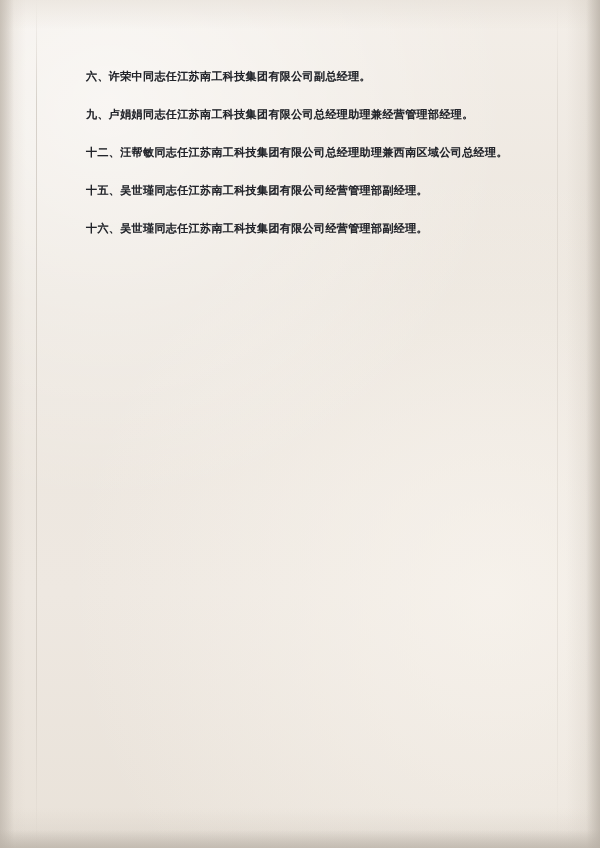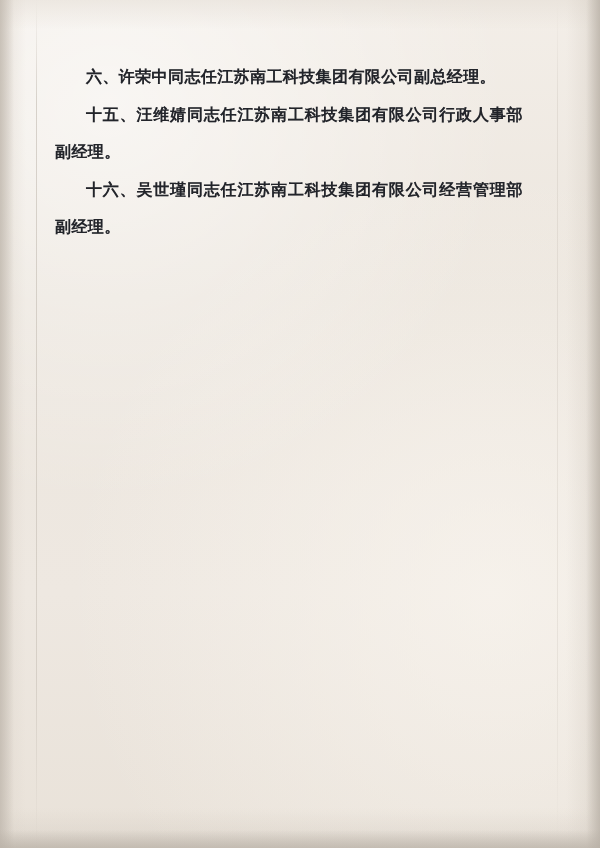--- a/index.html
+++ b/index.html
@@ -37,21 +37,21 @@
     pointer-events: none;
   }
   #content {
     position: absolute;
     left: 55px;
     top: 58px;
     width: 468px;
   }
   .para {
     font-family: "DejaVu Sans", sans-serif;
-    font-size: 16px;
+    font-size: 11px;
     line-height: 37px;
     color: #22242a;
     letter-spacing: 0.4px;
     text-align: justify;
     text-justify: inter-ideograph;
     margin: 0 0 1px 0;
     text-indent: 31px;
     font-weight: 600;
     white-space: pre-wrap;
     text-shadow: 0 0 0.6px rgba(30,32,38,0.35);
@@ -91,16 +91,18 @@
 
 <div id="page">
   <div class="edge-shadow"></div>
   <div class="edge-shadow right"></div>
   <div class="edge-shadow bottom"></div>
   <div class="crease c1"></div>
   <div class="crease c2"></div>
 
   <div id="content">
     <p class="para">六、许荣中同志任江苏南工科技集团有限公司副总经理。</p>
-    <p class="para">十五、汪维婧同志任江苏南工科技集团有限公司行政人事部副经理。</p>
+    <p class="para">九、卢娟娟同志任江苏南工科技集团有限公司总经理助理兼经营管理部经理。</p>
+    <p class="para">十二、汪帮敏同志任江苏南工科技集团有限公司总经理助理兼西南区域公司总经理。</p>
+    <p class="para">十五、吴世瑾同志任江苏南工科技集团有限公司经营管理部副经理。</p>
     <p class="para">十六、吴世瑾同志任江苏南工科技集团有限公司经营管理部副经理。</p>
   </div>
 </div>
 
 </body></html>

